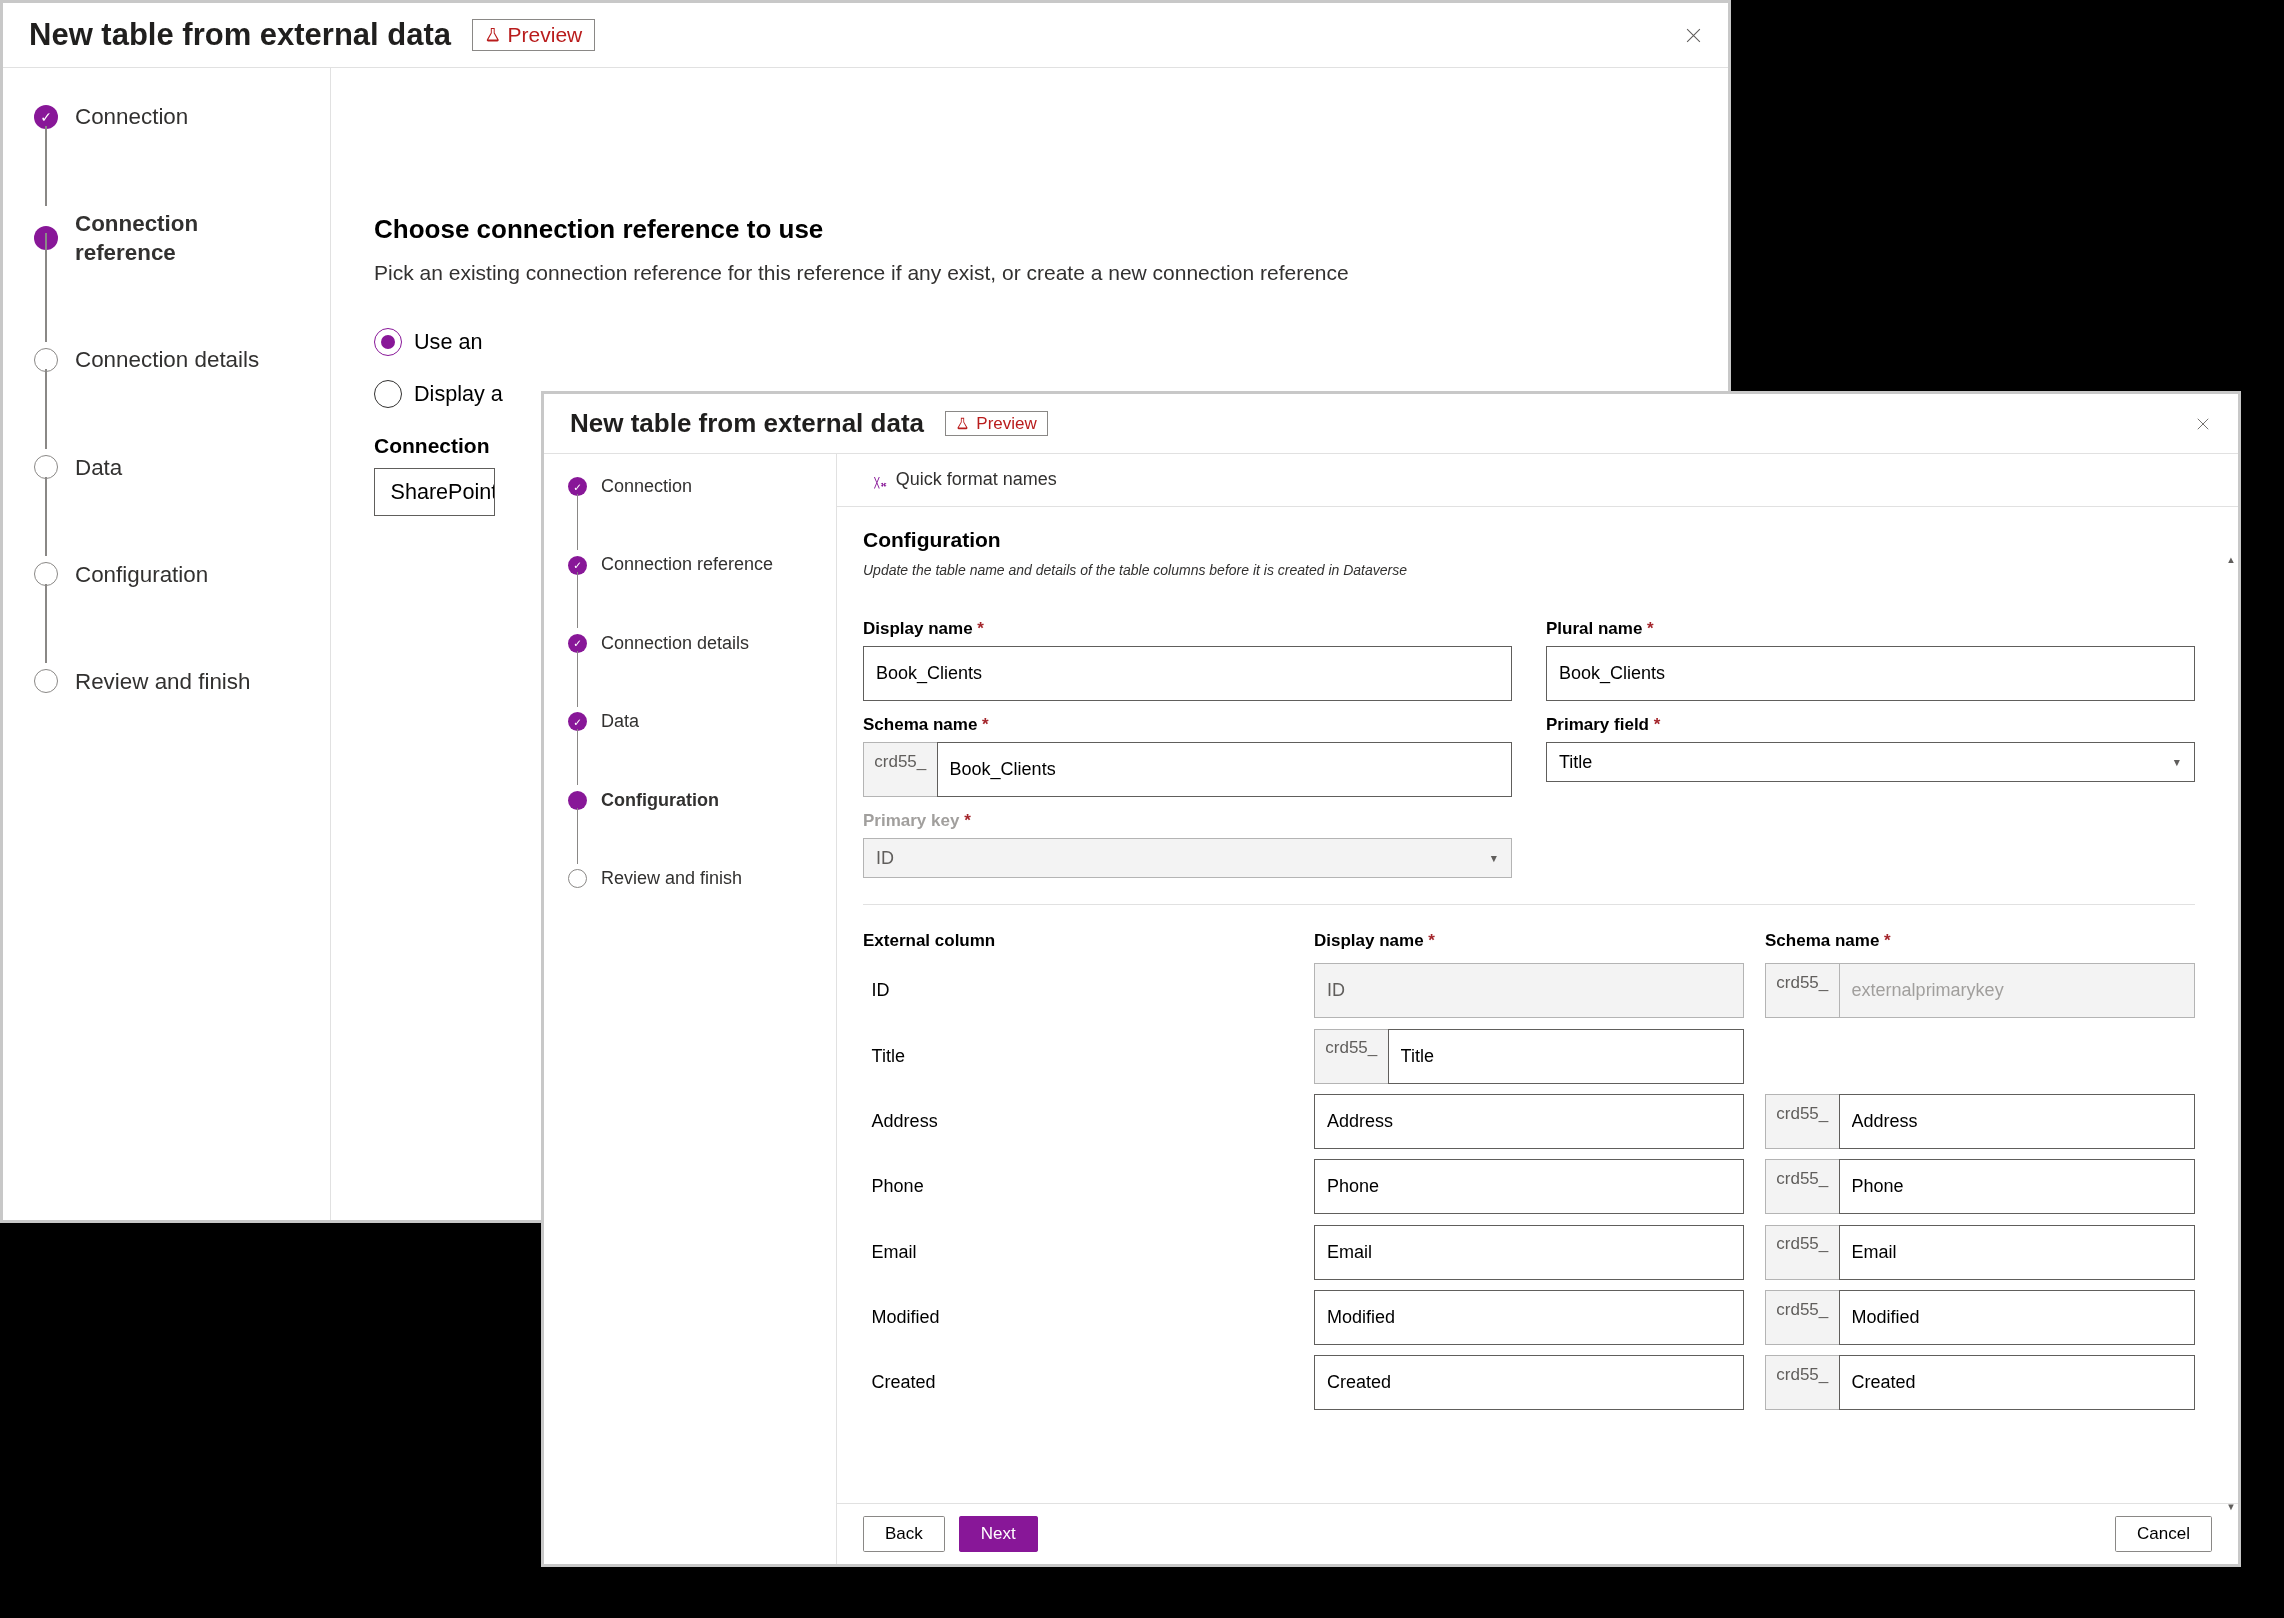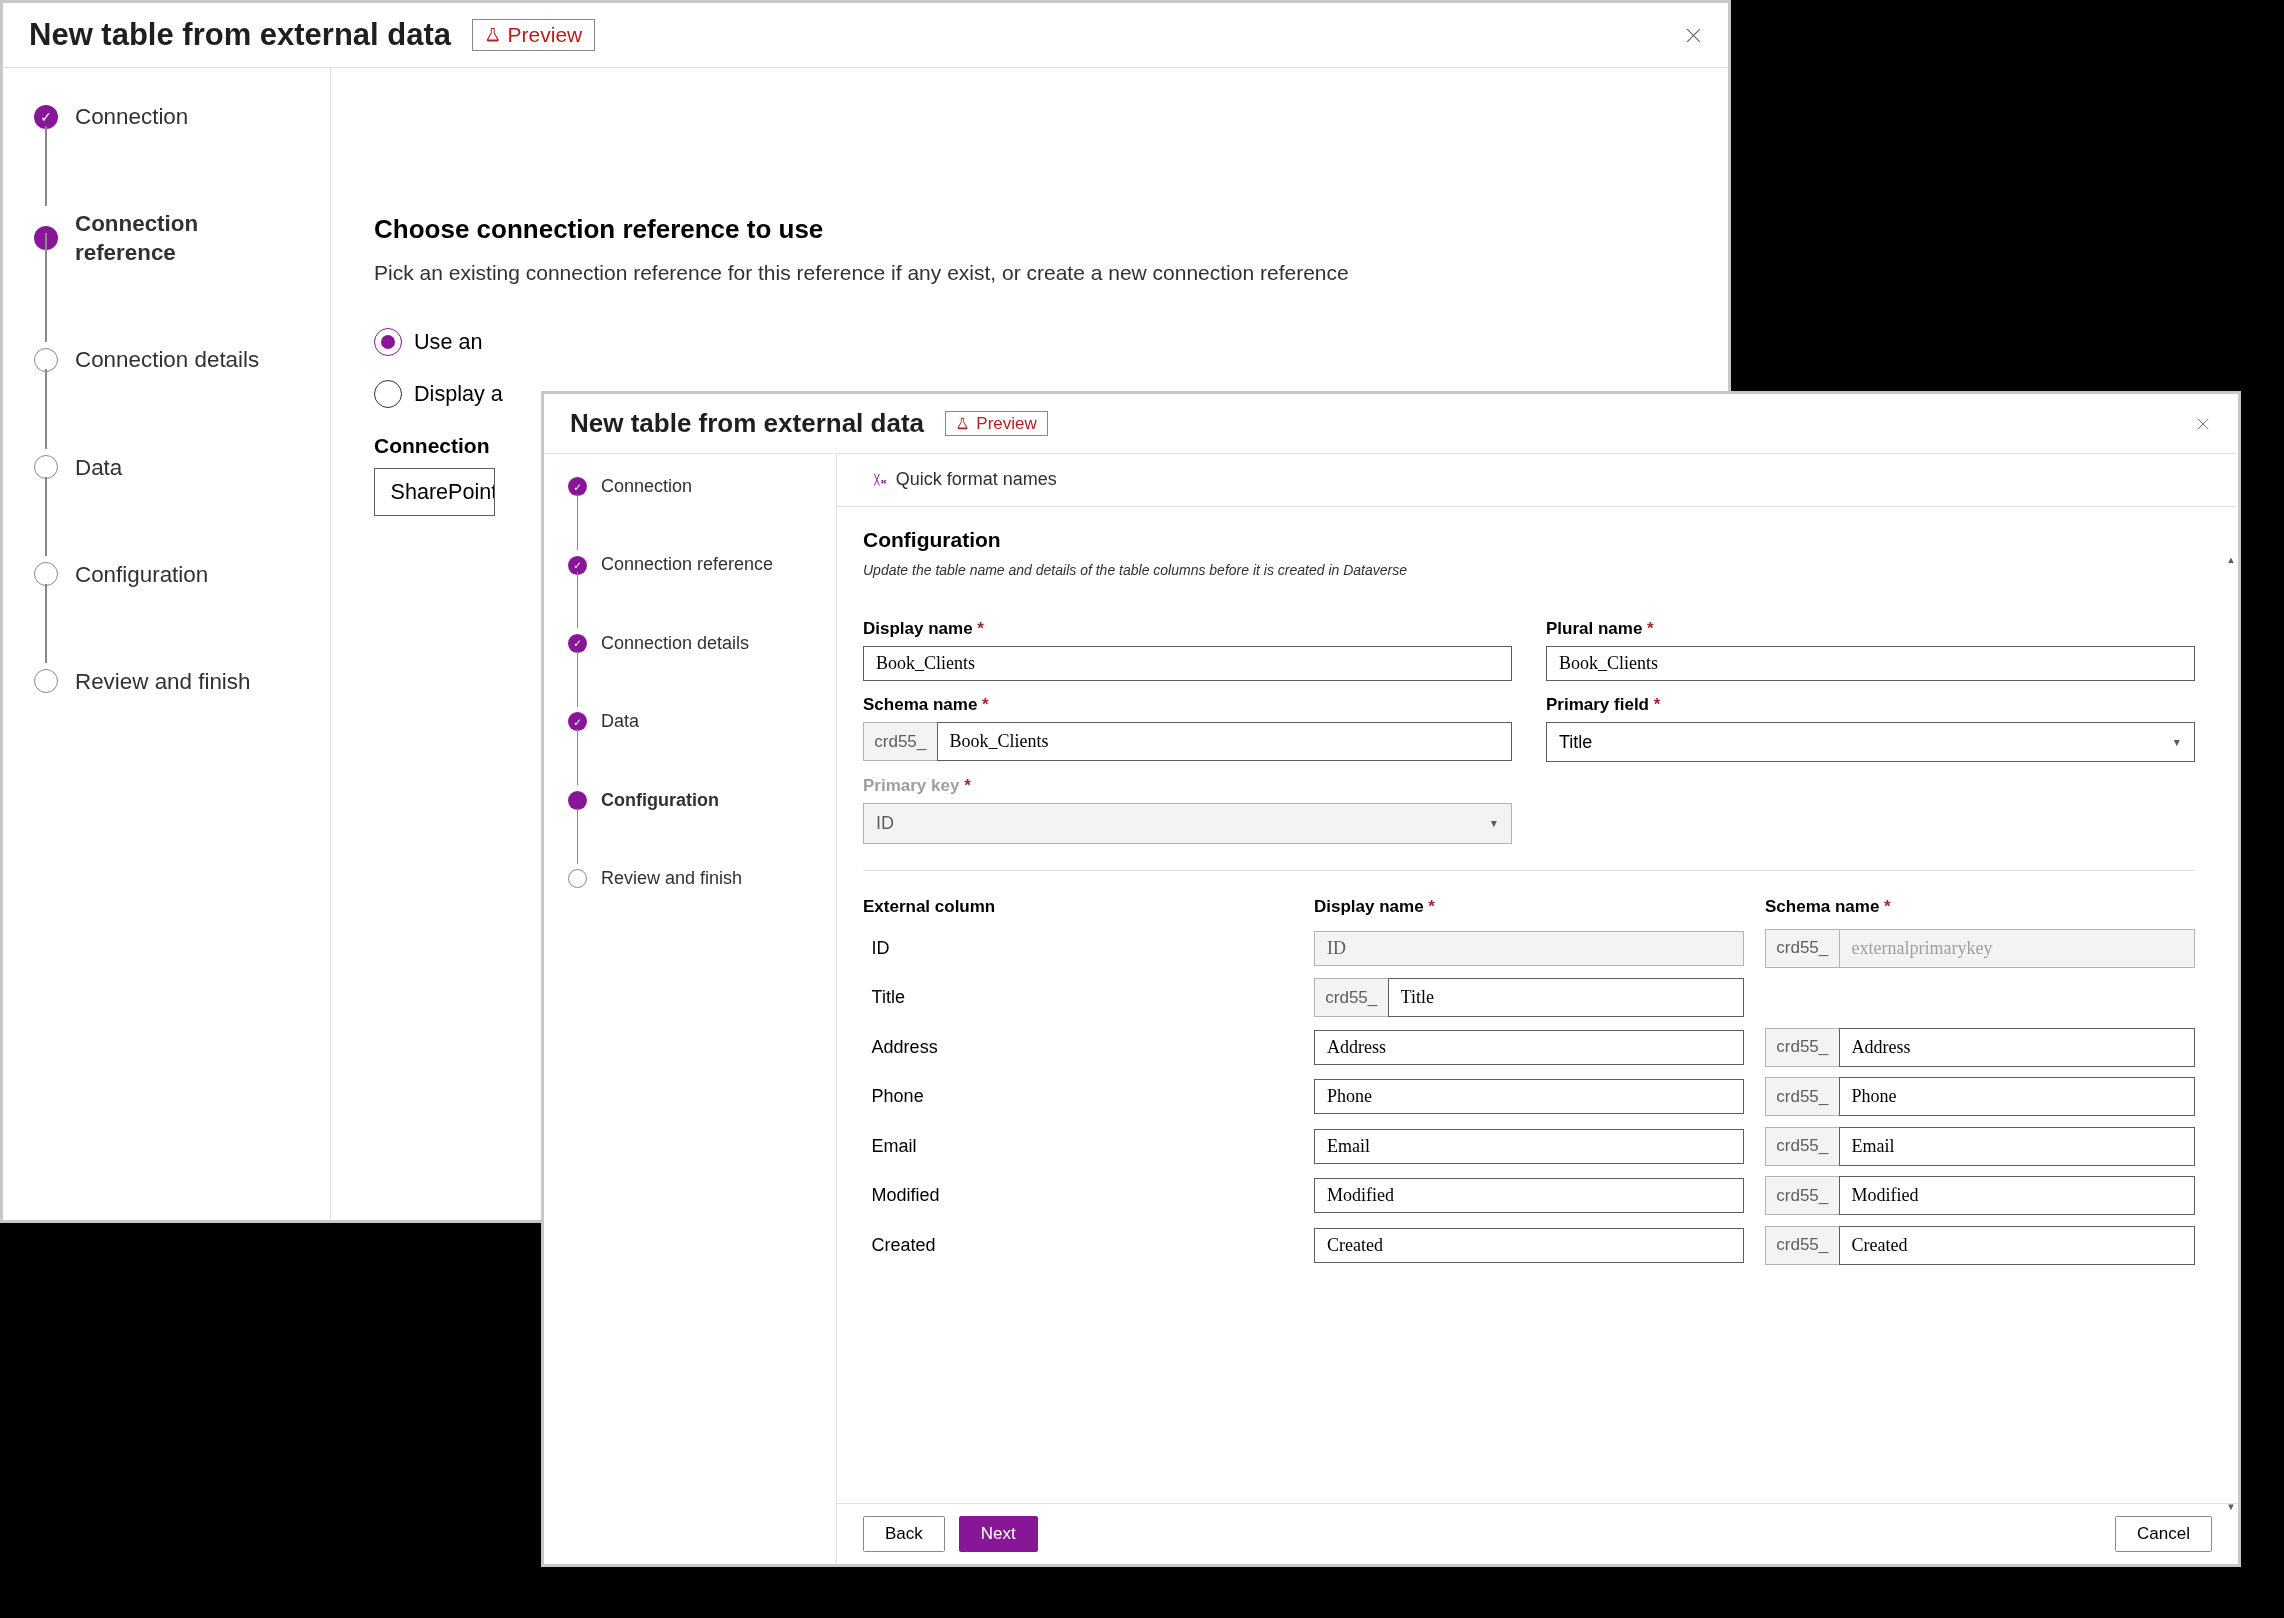--- a/index.html
+++ b/index.html
@@ -177,21 +177,21 @@
       padding: 0;
       display: flex;
       flex-direction: column;
     }
     .toolbar-row {
       padding: 10.3px 26px;
       border-bottom: 0.9px solid #e1e1e1;
     }
     .toolbar-btn {
       display: inline-flex;
-      align-items: center;
+      align-items: flex-end;
       gap: 8.6px;
       color: #323130;
       font-size: 18px;
       cursor: pointer;
       padding: 5.2px 8.6px;
       background: none;
       border: none;
     }
     .section-heading {
       font-size: 26px;
@@ -302,23 +302,23 @@
       font-weight: 600;
       margin-bottom: 7px;
       display: block;
     }
     .req {
       color: #a4262c;
     }
     .text-input {
       width: 100%;
       border: 0.9px solid #605e5c;
-      padding: 6px 12px;
+      padding: 16px 12px;
       font-size: 18px;
-      font-family: Liberation Serif, serif;
+      font-family: Liberation Sans, sans-serif;
     }
     .prefix-input {
       display: flex;
       width: 100%;
     }
     .prefix-box {
       border: 0.9px solid #b4b4b4;
       border-right: none;
       background: #f3f3f3;
       padding: 8.6px 10.3px;

